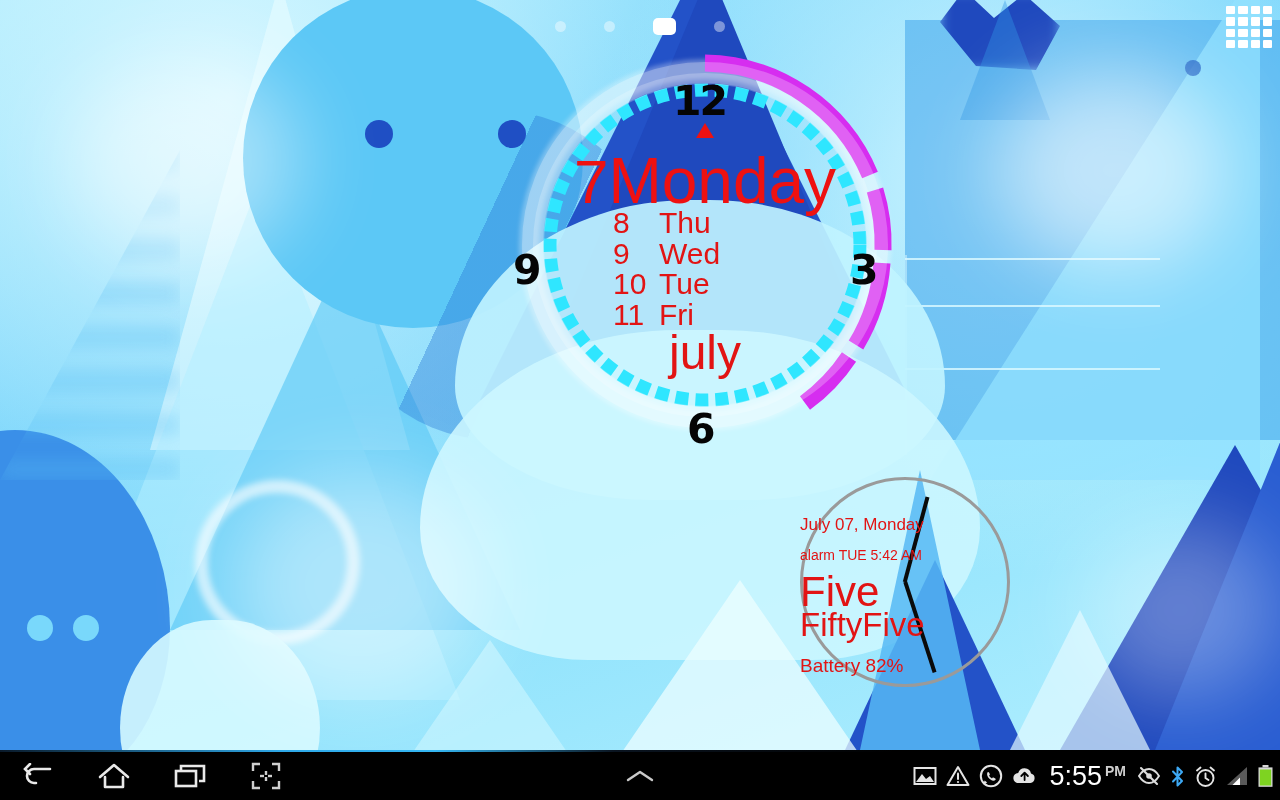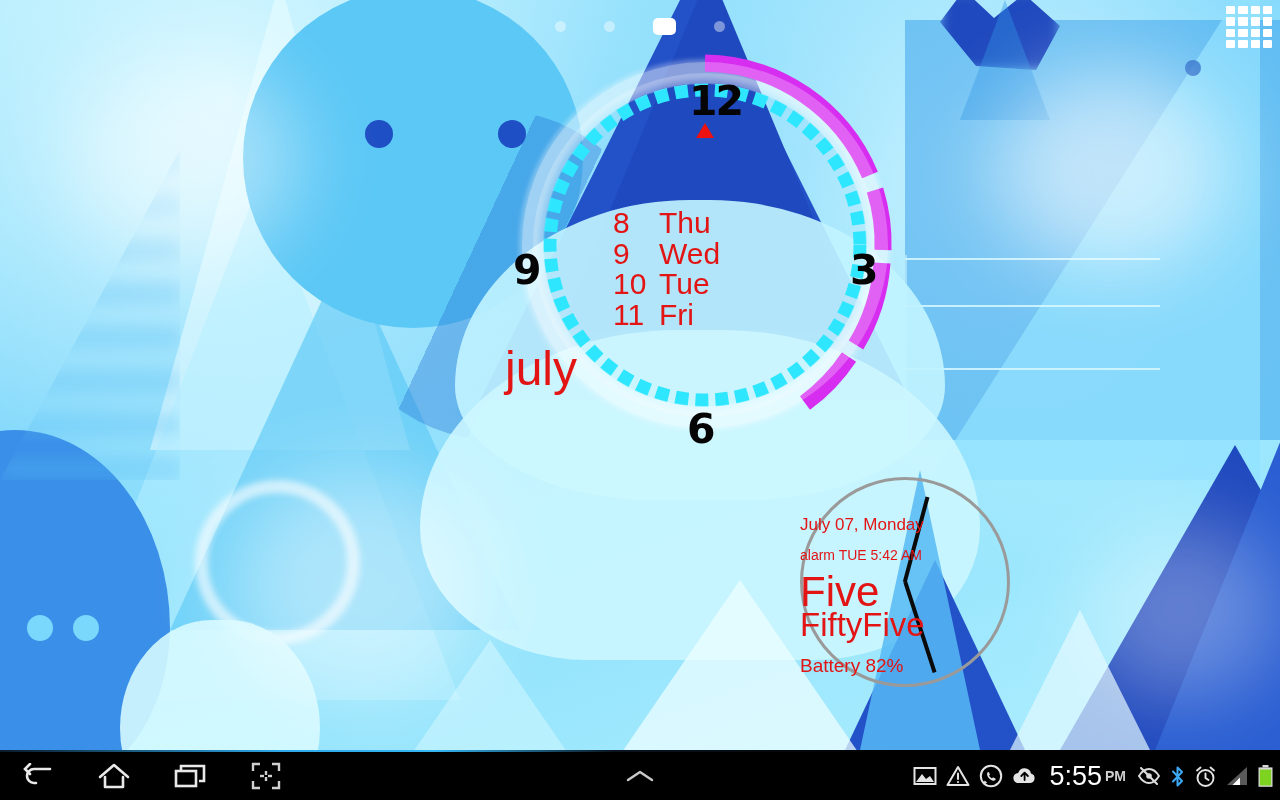--- a/index.html
+++ b/index.html
@@ -37,39 +37,39 @@
 
   
   #clock-widget{position:absolute;left:505px;top:45px;width:400px;height:400px;}
   #clock-widget .ring-glow{position:absolute;left:14px;top:14px;width:372px;height:372px;border-radius:50%;
     border:20px solid rgba(255,255,255,.30);box-sizing:border-box;filter:blur(2px);}
   #clock-widget .ring-glow2{position:absolute;left:28px;top:28px;width:344px;height:344px;border-radius:50%;
     border:10px solid rgba(255,255,255,.22);box-sizing:border-box;}
   .arc-svg{position:absolute;left:0;top:0;}
   .num{position:absolute;font-family:"DejaVu Sans",sans-serif;font-weight:bold;font-size:41px;color:#050505;
     line-height:1;letter-spacing:-2px;}
-  #n12{left:184px;top:36px;}
+  #n12{left:168px;top:36px;}
   #n3{left:345px;top:205px;}
   #n6{left:182px;top:364px;}
   #n9{left:8px;top:205px;}
 
   .alarm-line{position:absolute;left:0;top:78px;width:400px;text-align:center;
     font-size:27px;color:#e81414;display:flex;align-items:center;justify-content:center;gap:8px;
     font-family:"Liberation Sans",sans-serif;}
   .bell{width:0;height:0;border-left:9px solid transparent;border-right:9px solid transparent;
     border-bottom:15px solid #ee1111;display:inline-block;}
 
   .big-day{position:absolute;left:0;top:103px;width:400px;text-align:center;
     font-size:64px;color:#ee1111;font-family:"Liberation Sans",sans-serif;line-height:1.05;white-space:nowrap;}
   .big-day .dnum{font-size:62px;}
 
   .daylist{position:absolute;left:108px;top:163px;font-size:30px;color:#e21414;line-height:1.02;}
   .daylist .row{display:flex;}
   .daylist .dn{display:inline-block;width:46px;text-align:left;}
-  .month{position:absolute;left:0;top:300px;width:400px;text-align:left;
+  .month{position:absolute;left:0;top:284px;width:400px;text-align:center;
     font-size:48px;color:#e21414;font-family:"Liberation Sans",sans-serif;line-height:1;}
 
   
   #clock2{position:absolute;left:800px;top:477px;width:210px;height:210px;}
   #clock2 .dialring{position:absolute;inset:0;border:3px solid #9a9a9a;border-radius:50%;box-sizing:border-box;}
   #clock2 .hand{position:absolute;left:105px;top:105px;width:3.5px;background:#0a0a0a;transform-origin:top center;}
   #clock2 .t{position:absolute;width:210px;text-align:left;color:#e21414;white-space:nowrap;left:0;}
   #clock2 .l1{top:38px;font-size:17px;}
   #clock2 .l2{top:70px;font-size:14px;}
   #clock2 .l3{top:94px;font-size:42px;line-height:1;}
@@ -208,20 +208,23 @@
 
     <span class="num" id="n12">12</span>
     <span class="num" id="n3">3</span>
     <span class="num" id="n6">6</span>
     <span class="num" id="n9">9</span>
 
     <div class="alarm-line">
       <span class="bell"></span>
     </div>
 
+    <div class="big-day">
+      <span class="dnum">7</span><span>Monday</span>
+    </div>
 
     <div class="daylist">
       <div class="row">
         <span class="dn">8</span>
         <span>Thu</span>
       </div>
       <div class="row">
         <span class="dn">9</span>
         <span>Wed</span>
       </div>
@@ -303,21 +306,21 @@
       <svg width="24" height="24" viewBox="0 0 24 24" fill="none">
         <circle cx="12" cy="12" r="10.2" stroke="#e4e4e4" stroke-width="2"></circle>
         <path d="M8.6 8.2 c0.5 -0.4 1.1 -0.3 1.4 0.3 l0.8 1.6 c0.2 0.4 0.1 0.7 -0.2 1 l-0.5 0.5 c0.6 1.3 1.6 2.2 2.9 2.8 l0.5 -0.6 c0.3 -0.3 0.7 -0.4 1 -0.2 l1.7 0.8 c0.6 0.3 0.7 0.9 0.3 1.4 -1.2 1.4 -3.2 1.1 -5 -0.3 -1.9 -1.4 -3.3 -3.5 -3.4 -5.1 -0.1 -0.9 0.1 -1.6 0.5 -2.2 z" fill="#e4e4e4"></path>
         <path d="M4.2 20.4 L5.6 16.6 L8.2 18.6 Z" fill="#e4e4e4"></path>
       </svg>
       <svg width="26" height="22" viewBox="0 0 26 22">
         <path d="M6.5 18 a5 5 0 0 1 -0.3 -10 A6.6 6.6 0 0 1 19 8.6 a4.8 4.8 0 0 1 -0.6 9.4 Z" fill="#e4e4e4"></path>
         <path d="M12.6 15 V8 M9.3 11 L12.6 7.6 L15.9 11" stroke="#000" stroke-width="1.8" fill="none" stroke-linecap="round" stroke-linejoin="round"></path>
       </svg>
 
-      <span style="display:flex;align-items:center;margin:0 2px;">
+      <span style="display:flex;align-items:flex-start;margin:0 2px;">
         <span id="clocktime">5:55</span>
         <span id="clockampm">PM</span>
       </span>
 
       <svg width="24" height="20" viewBox="0 0 24 20" fill="none" stroke="#dcdcdc" stroke-width="1.9">
         <path d="M2 10 C5 5 8.7 3 12 3 c3.3 0 7 2 10 7 -3 5 -6.7 7 -10 7 -3.3 0 -7 -2 -10 -7 Z"></path>
         <circle cx="12" cy="10" r="2.8" fill="#dcdcdc" stroke="none"></circle>
         <path d="M4 2 L20 18" stroke="#dcdcdc" stroke-width="2.1" stroke-linecap="round"></path>
       </svg>
       <svg width="15" height="23" viewBox="0 0 15 23" fill="none" stroke="#3da9f5" stroke-width="2" stroke-linejoin="round" stroke-linecap="round">

